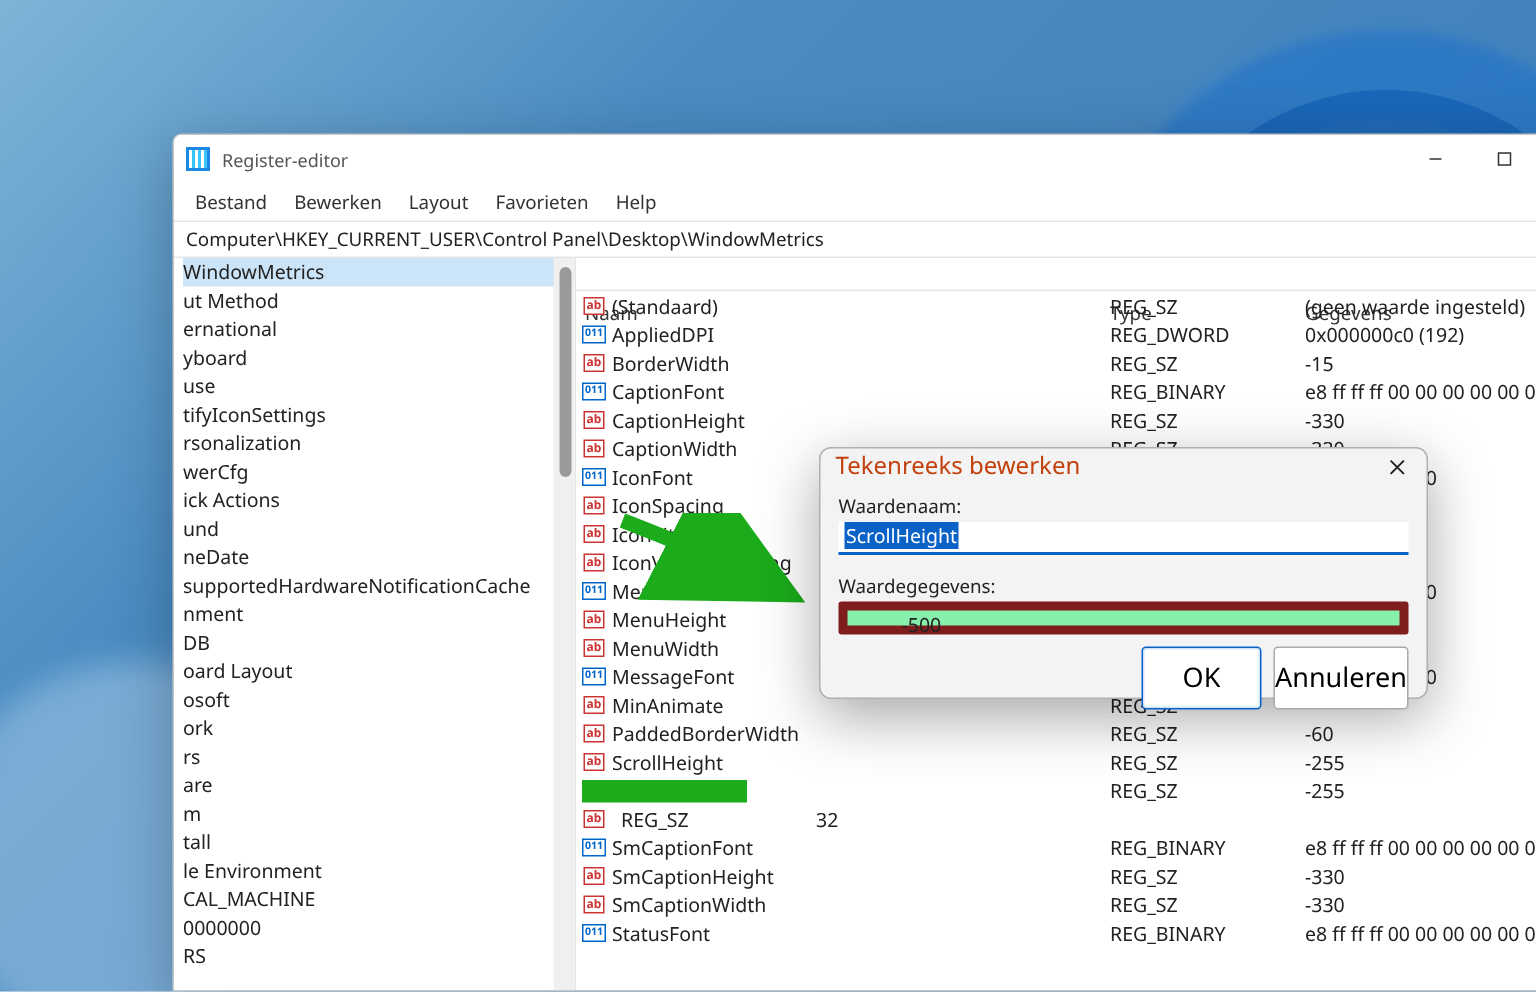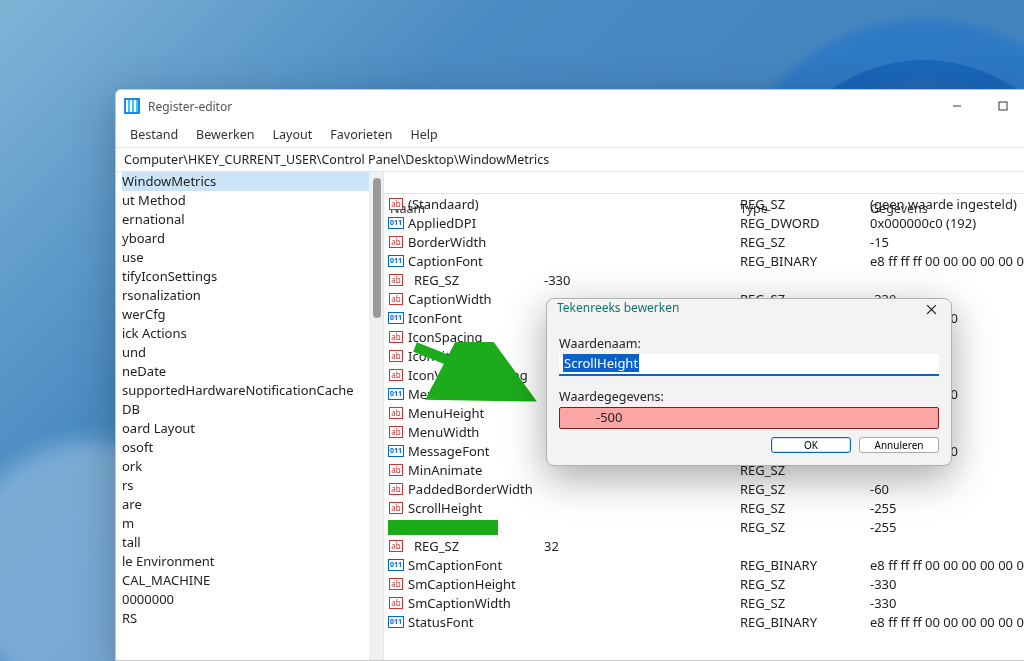--- a/index.html
+++ b/index.html
@@ -55,48 +55,48 @@
   .tree li.sel { background:#cce4f7; }
   .list { flex:1; position:relative; font-size:13px; color:#222; overflow:hidden;}
   .list-header { height:22px; display:flex; border-bottom:1px solid #e5e5e5; color:#333; font-size:12.5px;}
   .list-header .col { display:flex; align-items:center; padding:0 6px;margin-top:36px; }
   .col-name { width:350px; }
   .col-type { width:130px; }
   .col-data { flex:1; }
   .rows { }
   .row { height:19px; display:flex; align-items:center; }
   .row .ic { width:16px; height:14px; margin:0 4px 0 4px; display:inline-flex; align-items:center; justify-content:center;}
-  .ic-str { border:1px solid #c33; font-size:8px; color:#c33; font-weight:400; padding:0 1px; line-height:10px; background:#fff;}
+  .ic-str { border:1px solid #c33; font-size:8px; color:#c33; font-weight:700; padding:0 1px; line-height:10px; background:#fff;}
   .ic-bin { border:1px solid #06c; font-size:7px; color:#06c; font-weight:700; padding:0 1px; line-height:10px; background:#fff;}
   .row .name { width:326px; padding-left:0;}
   .row .type { width:130px; padding-left:6px;}
   .row .data { flex:1; padding-left:6px; white-space:nowrap; overflow:hidden;}
   .green-bar { position:absolute; left:4px; top:348px; width:110px; height:15px; background:#1bab1b; z-index:2;}
   .green-arrow { position:absolute; left:410px; top:342px; width:130px; height:70px; z-index:10; pointer-events:none;}
   
   .dialog {
     position:absolute; left:546px; top:298px; width:406px; height:168px;
     background:#f3f3f3; border:1px solid #b0b0b0; border-radius:8px;
     box-shadow:0 12px 40px rgba(0,0,0,0.35); z-index:20;
     display:flex; flex-direction:column;
   }
-  .dlg-title { height:30px; display:flex; align-items:flex-start; padding:0 10px; font-size:12px; color:#0f766e;}
+  .dlg-title { height:30px; display:flex; align-items:flex-end; padding:0 10px; font-size:16px; color:#c2410c;}
   .dlg-title .spacer{flex:1;}
   .dlg-close { width:20px; height:20px; display:flex; align-items:center; justify-content:center;}
   .dlg-body { flex:1; padding: 4px 12px 0 12px; font-size:12.5px; color:#222;}
   .dlg-body label { display:block; margin-top:4px; }
   .fld {
     width:100%; height:22px; border:none; border-bottom:1px solid #888;
     background:#fff; font-size:13px; padding:0 4px; margin-top:2px; outline:none;
   }
   .fld.sel { background:#fff; }
   .fld .hl { background:#0a62c7; color:#fff; padding:0 1px;}
   .dlg-buttons { display:flex; justify-content:flex-end; gap:8px; padding:8px 12px 12px;}
   .btn {
-    min-width:80px; height:16px; font-size:10px; background:#fff;
+    min-width:80px; height:42px; font-size:18px; background:#fff;
     border:1px solid #aaa; border-radius:3px; display:flex; align-items:center; justify-content:center;
   }
   .btn.primary { border:1px solid #0a62c7; box-shadow:inset 0 0 0 1px #cfe4fb;}
 </style>
 </head>
 <body>
 
 <div class="bg-swoosh"></div>
 <div class="bg-swoosh2"></div>
 <div class="bg-light"></div>
@@ -139,20 +139,21 @@
           <li>ernational</li>
           <li>yboard</li>
           <li>use</li>
           <li>tifyIconSettings</li>
           <li>rsonalization</li>
           <li>werCfg</li>
           <li>ick Actions</li>
           <li>und</li>
           <li>neDate</li>
           <li>supportedHardwareNotificationCache</li>
+          <li>nment</li>
           <li>DB</li>
           <li>oard Layout</li>
           <li>osoft</li>
           <li>ork</li>
           <li>rs</li>
           <li>are</li>
           <li>m</li>
           <li>tall</li>
           <li>le Environment</li>
           <li>CAL_MACHINE</li>
@@ -200,20 +201,21 @@
               <span class="ic-bin">011</span>
             </span>
             <span class="name">CaptionFont</span>
             <span class="type">REG_BINARY</span>
             <span class="data">e8 ff ff ff 00 00 00 00 00 00</span>
           </div>
           <div class="row">
             <span class="ic">
               <span class="ic-str">ab</span>
             </span>
+            <span class="name">CaptionHeight</span>
             <span class="type">REG_SZ</span>
             <span class="data">-330</span>
           </div>
           <div class="row">
             <span class="ic">
               <span class="ic-str">ab</span>
             </span>
             <span class="name">CaptionWidth</span>
             <span class="type">REG_SZ</span>
             <span class="data">-330</span>
@@ -375,21 +377,21 @@
           <path d="M1 1 L9 9 M9 1 L1 9" stroke="#222" stroke-width="1.2"></path>
         </svg>
     </div>
   </div>
   <div class="dlg-body">
     <label>Waardenaam:</label>
     <div class="fld sel" style="border-bottom:2px solid #0a62c7;">
       <span class="hl">ScrollHeight</span>
     </div>
     <label style="margin-top:12px;">Waardegegevens:</label>
-    <div class="fld" style="background:#fca5a5; border:1px solid #7f1d1d; border-radius:2px;padding-left:36px;">
+    <div class="fld" style="background:#86efac; border:6px solid #7f1d1d; border-radius:2px;padding-left:36px;">
       <span>-500</span>
     </div>
   </div>
   <div class="dlg-buttons">
     <div class="btn primary">OK</div>
     <div class="btn">Annuleren</div>
   </div>
 </div>
 
 </body></html>

